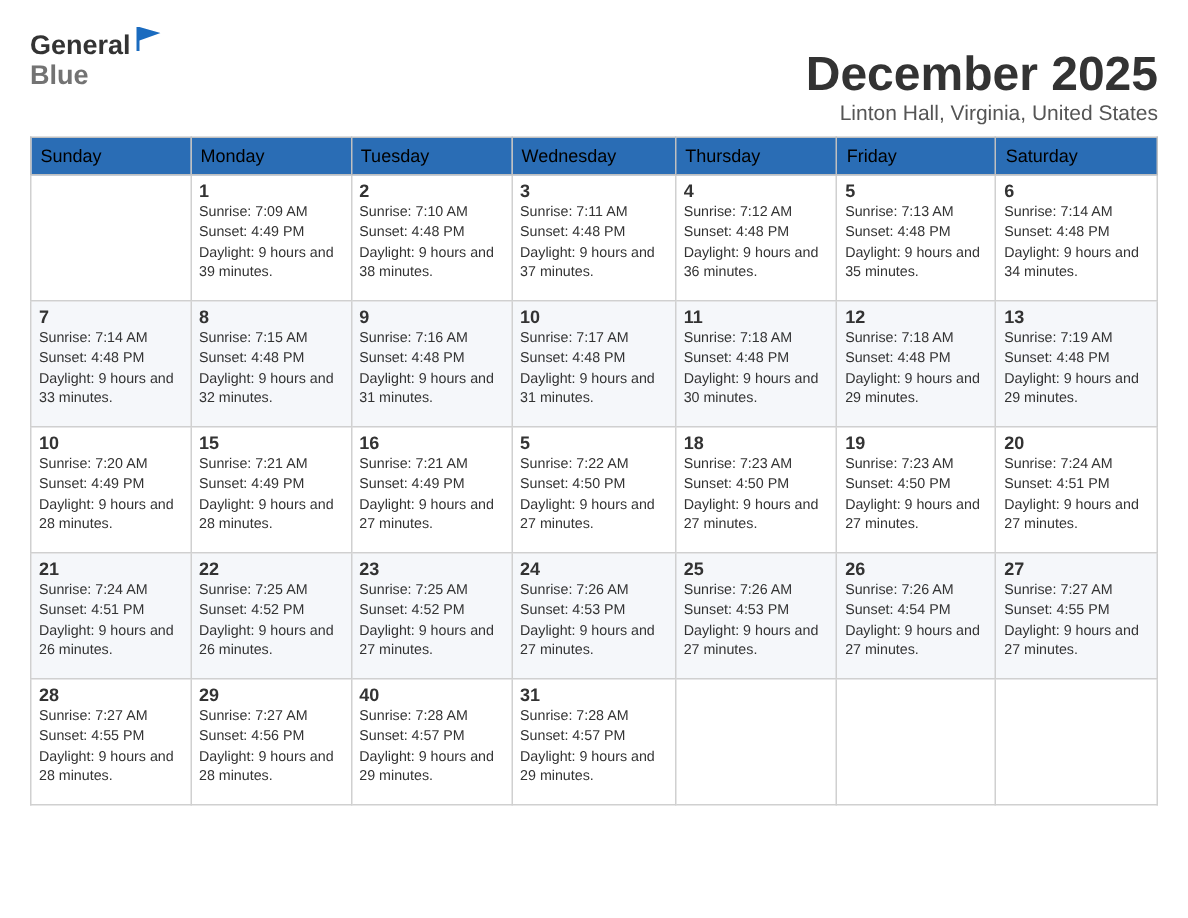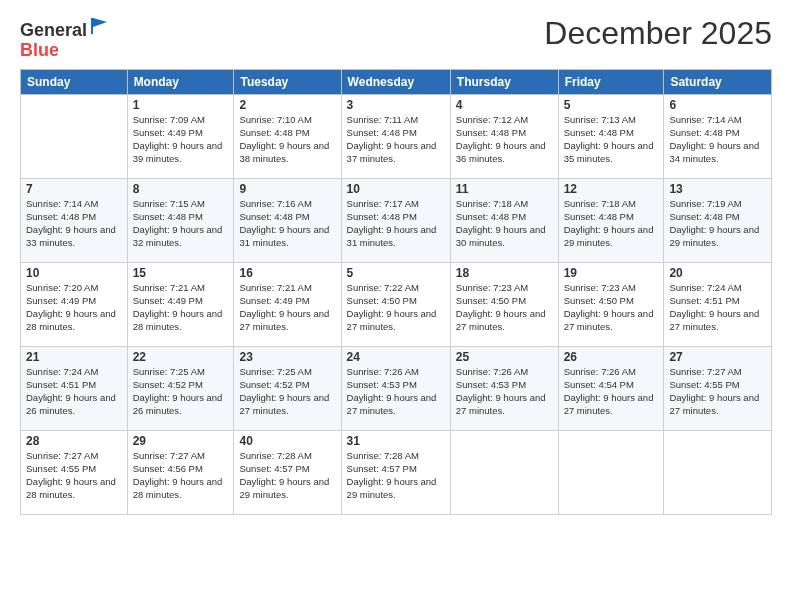--- a/index.html
+++ b/index.html
@@ -25,51 +25,52 @@
     .logo {
       display: flex;
       align-items: center;
     }
     .logo-text {
       font-size: 18px;
       font-weight: bold;
       line-height: 1.1;
     }
     .logo-general { color: #333; }
-    .logo-blue { color: #ef4444; }
+    .logo-blue { color: #737373; }
     .logo-icon {
       width: 20px;
       height: 20px;
       margin-left: 2px;
     }
     .title-block {
       text-align: right;
     }
     .month-title {
       font-size: 32px;
-      font-weight: normal;
+      font-weight: bold;
       color: #333;
       line-height: 1.1;
+      margin-top: 16px;
     }
     .location {
       font-size: 14px;
       color: #555;
     }
     .calendar {
       width: 100%;
       border-collapse: collapse;
       font-size: 10.5px;
     }
     .calendar th {
       background: #2a6db5;
-      color: #ffffff;
+      color: #000000;
       text-align: left;
       padding: 5px 6px;
       font-size: 12px;
-      font-weight: bold;
+      font-weight: normal;
       border: 1px solid #c0c0c0;
     }
     .calendar td {
       border: 1px solid #d0d0d0;
       vertical-align: top;
       padding: 3px 5px;
       width: 113px;
       min-height: 70px;
       height: 84px;
     }
@@ -99,20 +100,21 @@
         <span class="logo-text">
           <span class="logo-general">General</span><svg class="logo-icon" viewBox="0 0 20 20">
               <polygon points="2,2 2,18 4,18 4,11 18,6 4,2" fill="#1a6bbf"></polygon>
             </svg><br>
           <span class="logo-blue">Blue</span>
         </span>
       </div>
     </div>
     <div class="title-block">
       <div class="month-title">December 2025</div>
+      <div class="location">Linton Hall, Virginia, United States</div>
     </div>
   </div>
 
   <table class="calendar">
     <thead>
       <tr>
         <th>Sunday</th>
         <th>Monday</th>
         <th>Tuesday</th>
         <th>Wednesday</th>

